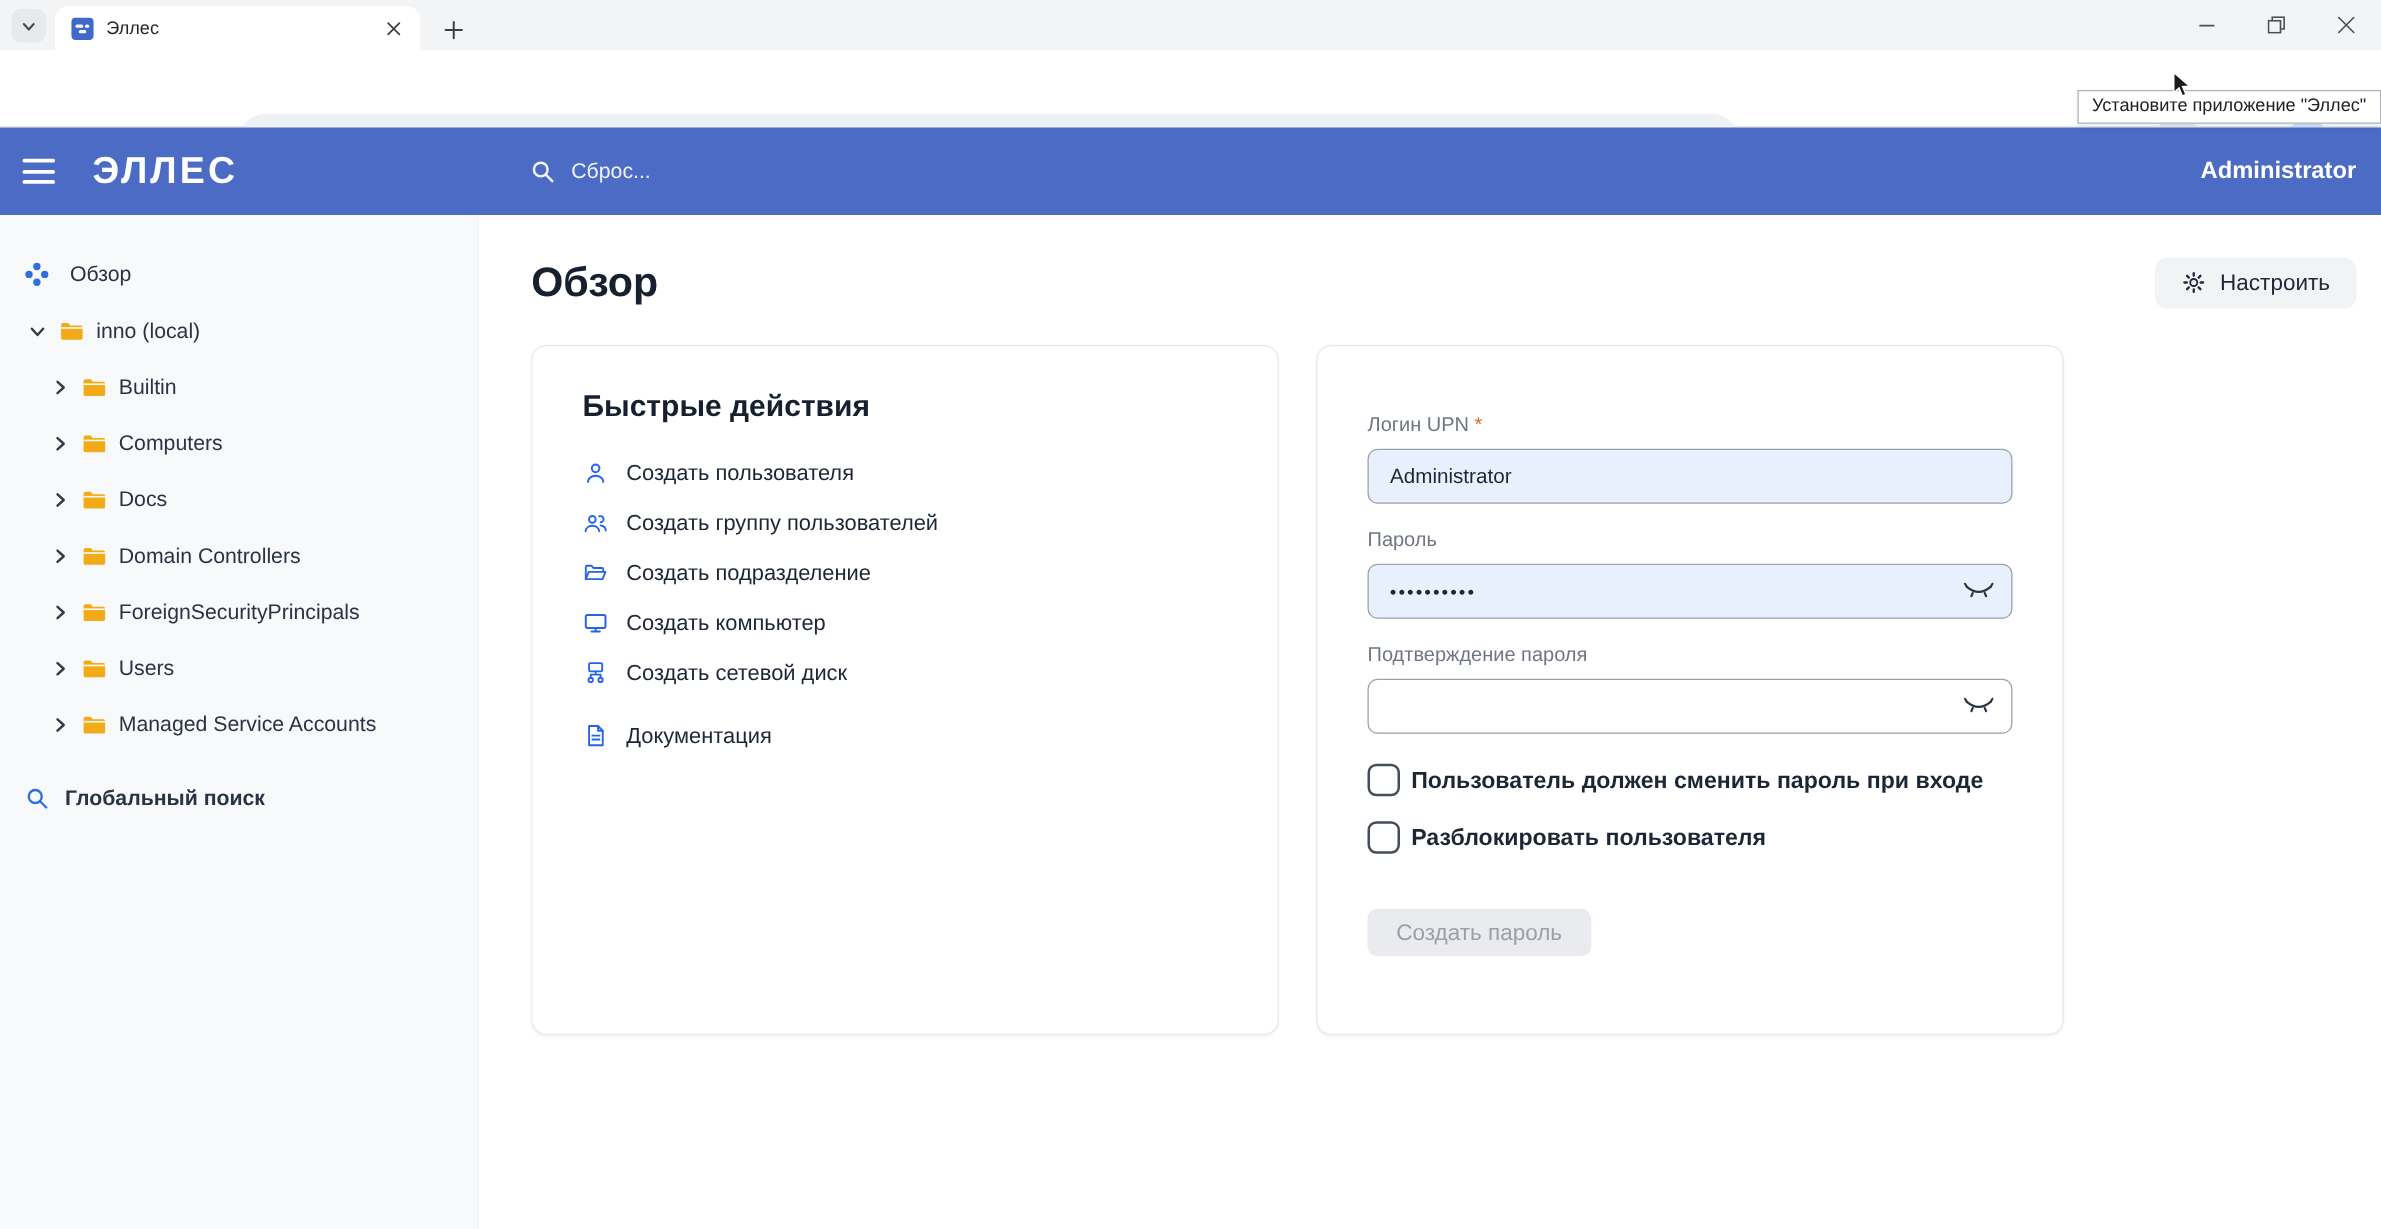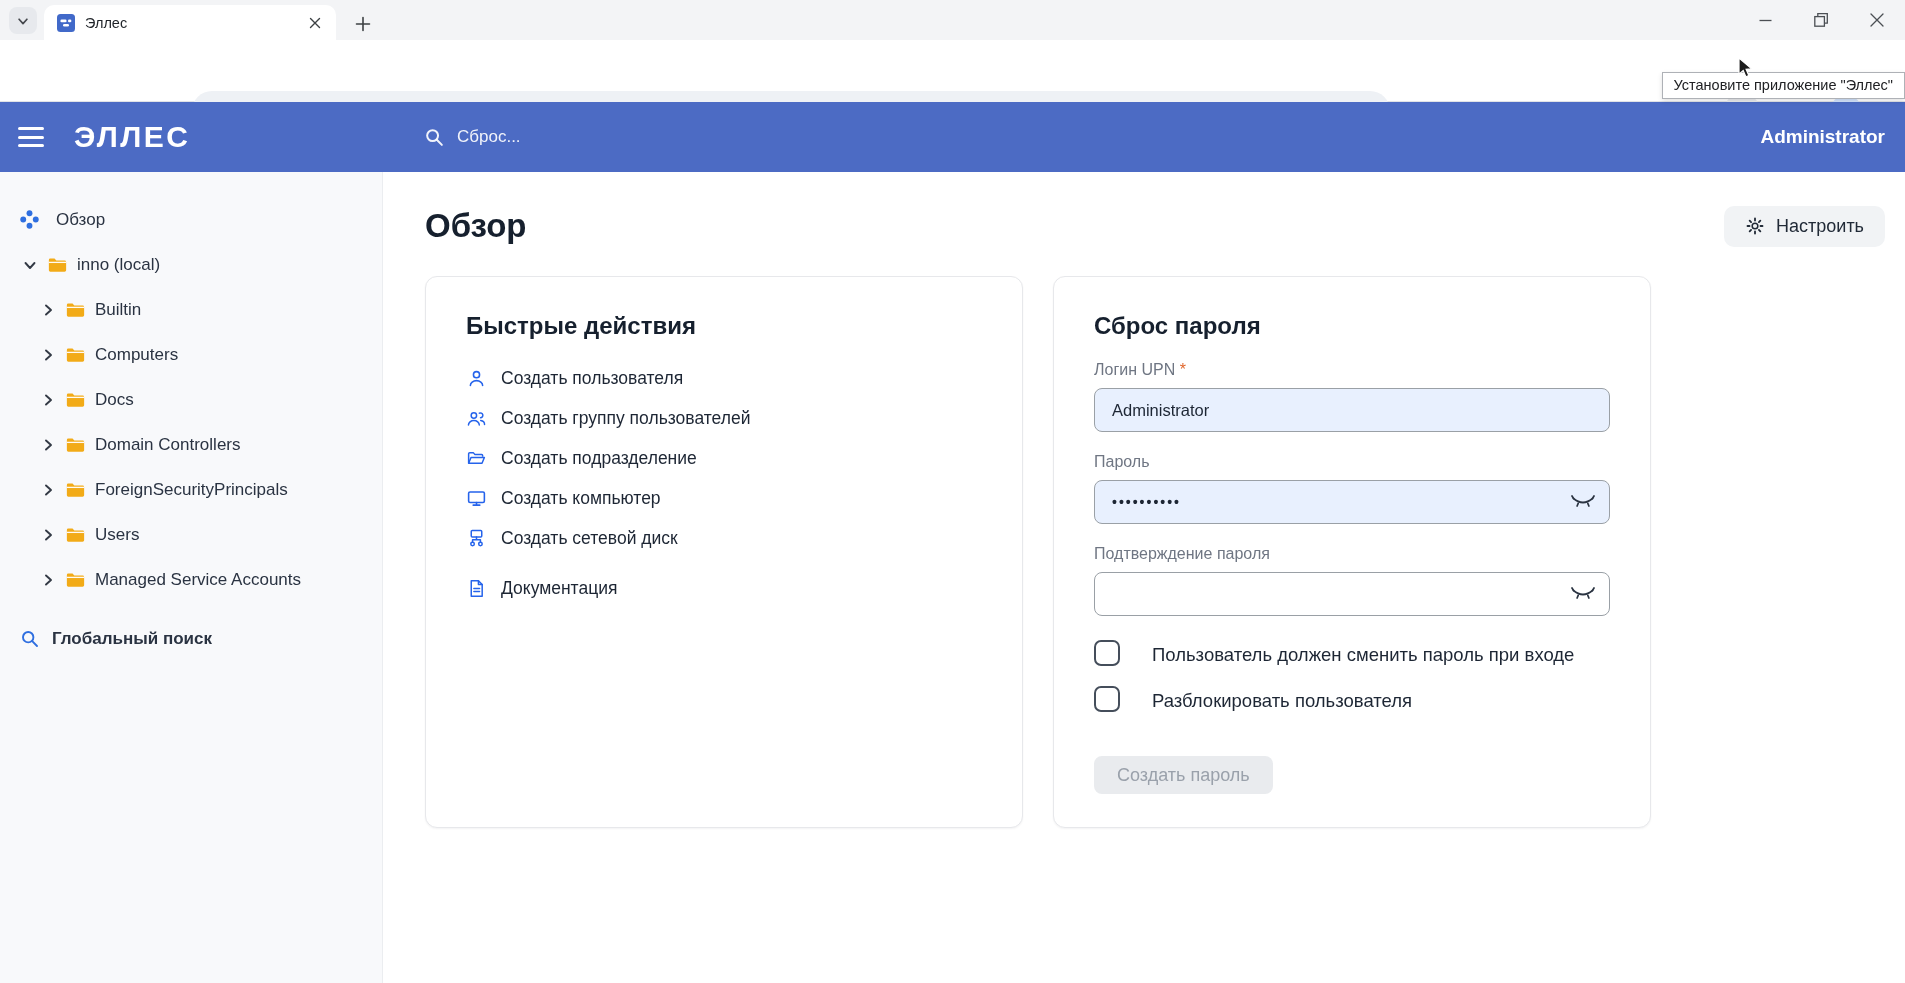--- a/index.html
+++ b/index.html
@@ -77,21 +77,21 @@
   .qa-doc { margin-top:10px; }
 
   .field-label { font-size:16px; color:#6f7683; margin-top:20px; line-height:19px; }
   .req { color:#e0662b; }
   .inp-wrap { position:relative; margin-top:9px; }
   .inp { width:100%; height:44px; border:1px solid #9aa0a6; border-radius:8px; font-size:16.5px; color:#1d2634; padding:0 48px 0 17px; background:#fff; font-family:inherit; outline:none; }
   .inp.autofill { background:#e8f0fe; }
   .inp.pass { font-size:14px; font-weight:700; letter-spacing:2px; }
   .eye { position:absolute; right:15px; top:50%; transform:translateY(-50%); color:#2b3442; cursor:pointer; }
 
-  .checkrow { display:flex; align-items:flex-end; gap:32px; margin-top:24px; font-size:18.5px; color:#1d2634; }
+  .checkrow { display:flex; align-items:center; gap:9px; margin-top:24px; font-size:18.5px; color:#1d2634;font-weight:bold; }
   .checkrow + .checkrow { margin-top:20px; }
   .checkbox { width:26px; height:26px; border:2px solid #454e5b; border-radius:7px; background:#fff; flex:0 0 auto; cursor:pointer; }
 
   .btn-submit { margin-top:44px; height:38px; padding:0 23px; background:#e9ebee; color:#9aa1ab; border:none; border-radius:8px; font-size:18px; font-family:inherit; }
 </style>
 </head>
 <body>
 
 <svg width="0" height="0" style="position:absolute">
   <defs>
@@ -422,21 +422,20 @@
                 <path d="M6 3.2 H14.2 L18.5 7.5 V20.8 H6 Z"></path>
                 <path d="M14.2 3.2 V7.5 H18.5"></path>
                 <path d="M9 12 H15.5 M9 15.5 H15.5"></path>
               </svg>
             <span>Документация</span>
           </div>
         </div>
       </div>
 
       <div class="card">
-        <div class="card-title">Сброс пароля</div>
 
         <div class="field-label">
           <span>Логин UPN</span>
           <span class="req">*</span>
         </div>
         <div class="inp-wrap">
           <input class="inp autofill" type="text" value="Administrator" style="">
         </div>
 
         <div class="field-label">Пароль</div>

